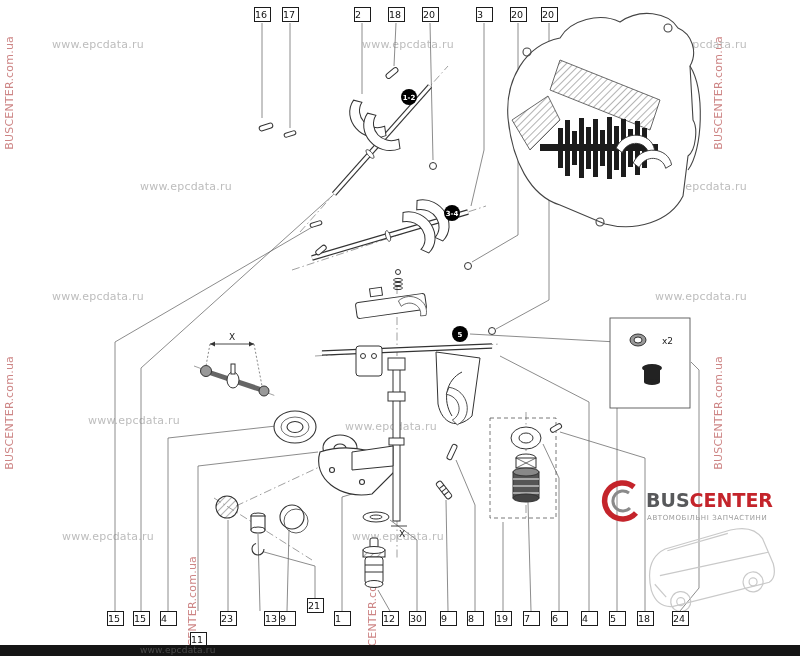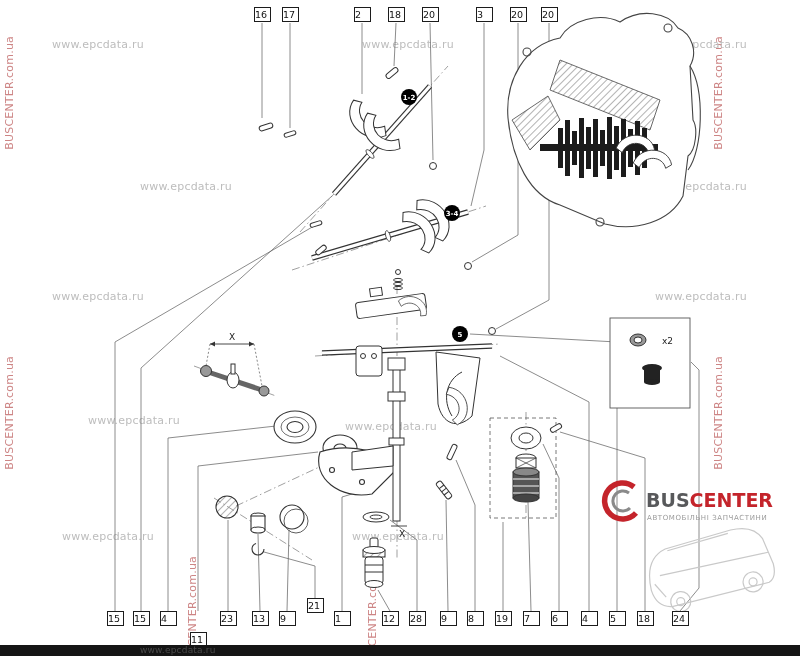--- a/index.html
+++ b/index.html
@@ -327,26 +327,26 @@
     <div class="co" style="left:510px;top:7px">20</div>
     <div class="co" style="left:541px;top:7px">20</div>
   </div>
 
   <div>
     <div class="co" style="left:107px;top:611px">15</div>
     <div class="co" style="left:133px;top:611px">15</div>
     <div class="co" style="left:160px;top:611px">4</div>
     <div class="co" style="left:190px;top:632px">11</div>
     <div class="co" style="left:220px;top:611px">23</div>
-    <div class="co" style="left:252px;top:611px">13</div>
+    <div class="co" style="left:264px;top:611px">13</div>
     <div class="co" style="left:279px;top:611px">9</div>
     <div class="co" style="left:307px;top:598px">21</div>
     <div class="co" style="left:334px;top:611px">1</div>
     <div class="co" style="left:382px;top:611px">12</div>
-    <div class="co" style="left:409px;top:611px">28</div>
+    <div class="co" style="left:409px;top:611px">30</div>
     <div class="co" style="left:440px;top:611px">9</div>
     <div class="co" style="left:467px;top:611px">8</div>
     <div class="co" style="left:495px;top:611px">19</div>
     <div class="co" style="left:523px;top:611px">7</div>
     <div class="co" style="left:551px;top:611px">6</div>
     <div class="co" style="left:581px;top:611px">4</div>
     <div class="co" style="left:609px;top:611px">5</div>
     <div class="co" style="left:637px;top:611px">18</div>
     <div class="co" style="left:672px;top:611px">24</div>
   </div>

